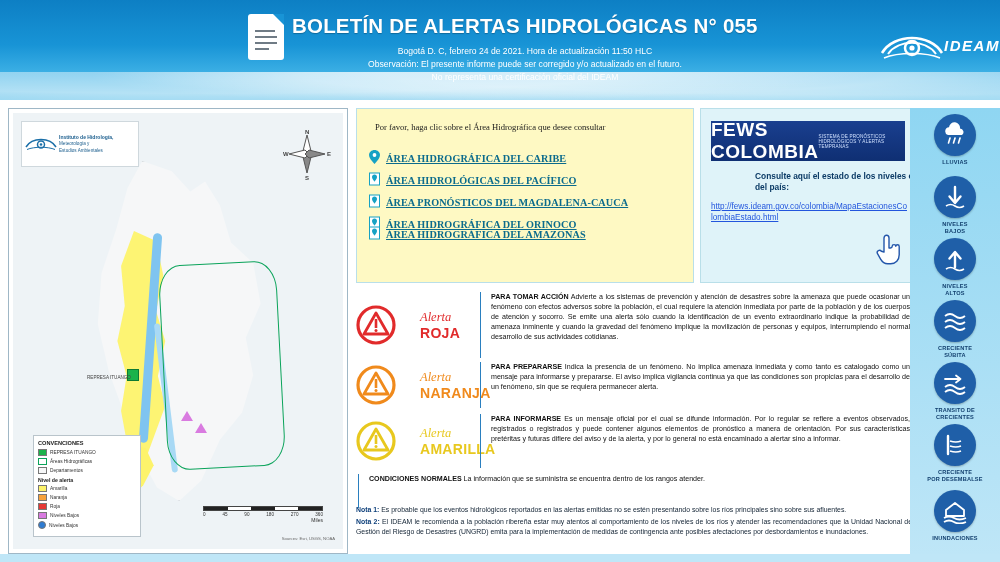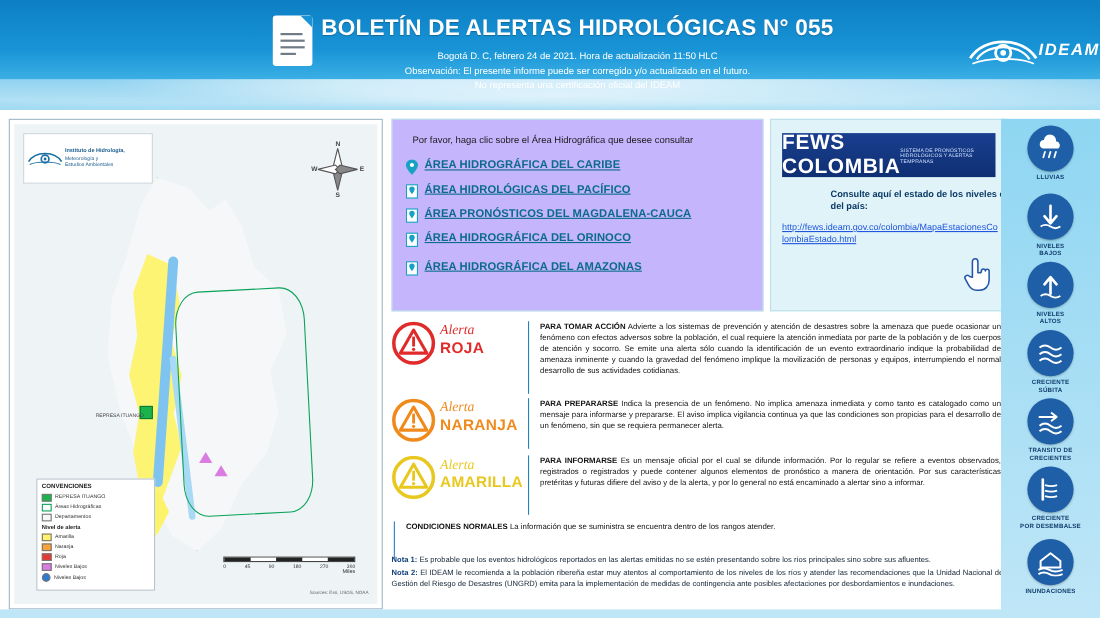--- a/index.html
+++ b/index.html
@@ -145,24 +145,24 @@
     width:42px; height:42px; border-radius:50%;
     background:#1f5fa8; margin:0 auto;
     position:relative; display:flex; align-items:center; justify-content:center;
     box-shadow:0 1px 2px rgba(0,0,0,.25);
   }
   .rail-label { font-size:5.6px; color:#123f6e; font-weight:bold; margin-top:3px; line-height:1.25; letter-spacing:.2px; }
 
   
   #links-box {
     position:absolute; left:356px; top:108px; width:338px; height:175px;
-    background:#c4b5fd; border:1px solid #b9dfe9;
+    background:#fef9c3; border:1px solid #b9dfe9;font-family:Liberation Serif, serif;
   }
   #links-title { position:absolute; left:18px; top:13px; font-size:8.6px; color:#1a1a1a; }
-  .link-row { position:absolute; left:12px; height:19px; display:flex; align-items:flex-start; gap:6px; }
+  .link-row { position:absolute; left:12px; height:19px; display:flex; align-items:flex-end; gap:6px; }
   .link-text {
     font-size:10.2px; color:#0b6b8c; font-weight:bold; text-decoration:underline;
     letter-spacing:.1px;
   }
   .pin { width:11px; height:14px; flex:0 0 auto; }
 
   #fews-box {
     position:absolute; left:700px; top:108px; width:214px; height:175px;
     background:#dff3f9; border:1px solid #b9dfe9;
   }
@@ -173,21 +173,21 @@
   }
   #fews-banner .fb-main { color:#ffffff; font-size:19px; font-weight:bold; letter-spacing:.5px; }
   #fews-banner .fb-sub { color:#cfe0ff; font-size:4.6px; letter-spacing:.2px; margin-top:1px; }
   #fews-text { position:absolute; left:10px; top:62px; width:196px; font-size:8.4px; color:#0c3b66; font-weight:bold; line-height:1.35;margin-left:44px; }
   #fews-url { position:absolute; left:10px; top:92px; width:196px; font-size:8.2px; color:#2255dd; line-height:1.35; word-break:break-all; }
   #fews-hand { position:absolute; right:10px; bottom:14px; width:30px; height:34px; }
 
   
   #alerts { position:absolute; left:356px; top:292px; width:558px; height:215px; }
   .alert-row { position:absolute; left:0; width:558px; display:flex; }
-  .alert-badge { width:122px; display:flex; gap:4px; flex:0 0 auto; }
+  .alert-badge { width:122px; display:flex; align-items:center; gap:24px; flex:0 0 auto; }
   .alert-icon { width:40px; height:40px; flex:0 0 auto; }
   .alert-name { line-height:1.05; }
   .alert-name .l1 { font-size:12.5px; font-family:"Liberation Serif", serif; font-style:italic; }
   .alert-name .l2 { font-size:14px; font-weight:bold; letter-spacing:.3px; }
   .alert-sep { width:1px; background:#2a7fbf; margin:0 10px 0 2px; flex:0 0 auto; }
   .alert-body { font-size:7.1px; color:#111; line-height:1.42; text-align:justify; padding-right:4px; }
   .alert-body b { font-weight:bold; }
 
   
   #notes { position:absolute; left:356px; top:505px; width:556px; font-size:6.9px; color:#123; line-height:1.45; text-align:justify; }
@@ -366,21 +366,21 @@
   <div class="link-row" style="top:102px;">
     <span class="pin">
       <svg width="11" height="14" viewBox="0 0 11 14">
           <rect x="0.5" y="1" width="10" height="12" fill="#ffffff" stroke="#17a2c4"></rect>
           <path d="M5.5 2.5C4 2.5 3 3.6 3 4.9c0 1.8 2.5 4.6 2.5 4.6S8 6.7 8 4.9C8 3.6 7 2.5 5.5 2.5z" fill="#17a2c4"></path>
         </svg>
     </span>
     <span class="link-text">ÁREA HIDROGRÁFICA DEL ORINOCO</span>
   </div>
 
-  <div class="link-row" style="top:128px;">
+  <div class="link-row" style="top:112px;">
     <span class="pin">
       <svg width="11" height="14" viewBox="0 0 11 14">
           <rect x="0.5" y="1" width="10" height="12" fill="#ffffff" stroke="#17a2c4"></rect>
           <path d="M5.5 2.5C4 2.5 3 3.6 3 4.9c0 1.8 2.5 4.6 2.5 4.6S8 6.7 8 4.9C8 3.6 7 2.5 5.5 2.5z" fill="#17a2c4"></path>
         </svg>
     </span>
     <span class="link-text">ÁREA HIDROGRÁFICA DEL AMAZONAS</span>
   </div>
 </div>
 

